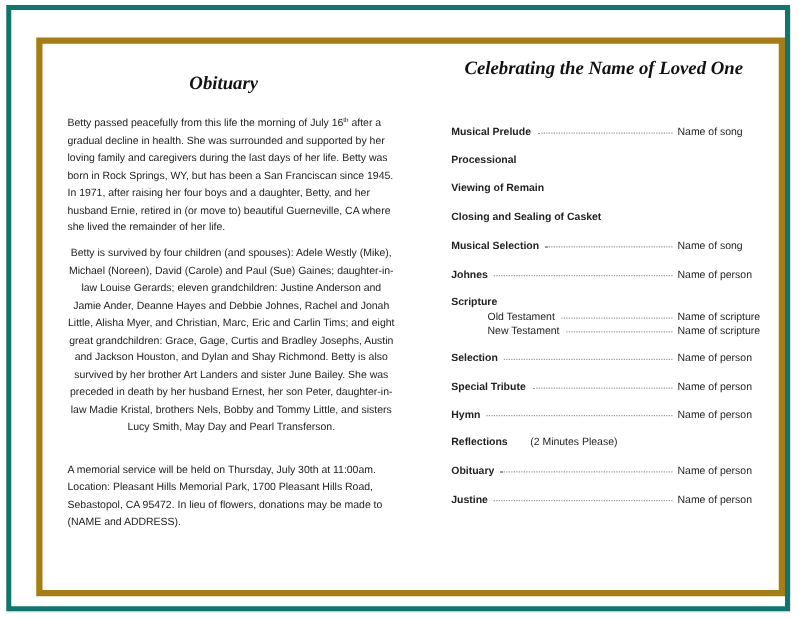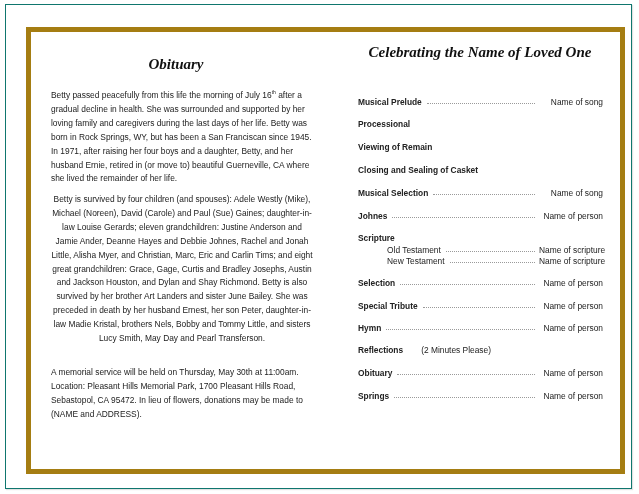--- a/index.html
+++ b/index.html
@@ -1,19 +1,19 @@
 <!DOCTYPE html>
 <html><head>
   <meta charset="utf-8">
   <style>
     html, body { margin: 0; padding: 0; background: #ffffff; }
     body { width: 639px; height: 494px; position: relative; overflow: hidden; }
     .page {
       position: absolute; left: 5px; top: 4px; width: 627px; height: 485px;
-      background: #ffffff; border: 1px solid #0f766e; box-sizing: border-box;
+      background: #ffffff; border: 4px solid #0f766e; box-sizing: border-box;
       box-shadow: 1px 1px 1px #e2e2e2;
     }
     .frame {
       position: absolute; left: 20px; top: 22px; width: 599px; height: 447px;
       border: 5px solid #a57d12; box-sizing: border-box;
     }
     .col { position: absolute; top: 0; }
     .left { left: 45px; width: 260px; }
     .right { left: 352px; width: 245px; }
     .title {
@@ -36,33 +36,33 @@
       font-family: "Liberation Sans", sans-serif; font-size: 8.4px; color: #222;
       display: flex; align-items: baseline; white-space: nowrap;
     }
     .row .lbl { font-weight: bold; }
     .row .lbl.sub { font-weight: normal; padding-left: 29px; text-align: right; }
     .row .note { font-weight: normal; margin-left: 18px; }
     .row .dots {
       flex: 1; margin: 0 4px 0 5px; border-bottom: 1px dotted #9a9a9a;
       height: 0; position: relative; top: -1px;
     }
-    .row .val { font-weight: normal; width: 64px; text-align: right; }
+    .row .val { font-weight: normal; width: 64px; text-align: left; }
   </style>
 </head>
 <body>
 
 <div class="page">
   <div class="frame"></div>
 
   <div class="col left">
     <div class="title">Obituary</div>
     <p class="para p1"><span>Betty passed peacefully from this life the morning of July 16</span><sup>th</sup><span> after a gradual decline in health.  She was surrounded and supported by her loving family and caregivers during the last days of her life.  Betty was born in Rock Springs, WY, but has been a San Franciscan since 1945.  In 1971, after raising her four boys and a daughter, Betty, and her husband Ernie, retired in (or move to) beautiful Guerneville, CA where she lived the remainder of her life.</span></p>
     <p class="para p2">Betty is survived by four children (and spouses): Adele Westly (Mike), Michael (Noreen), David (Carole) and Paul (Sue) Gaines;  daughter-in-law Louise Gerards;  eleven grandchildren: Justine Anderson and Jamie Ander, Deanne Hayes and Debbie Johnes, Rachel and Jonah Little, Alisha Myer, and Christian, Marc, Eric and Carlin Tims;  and eight great grandchildren: Grace, Gage, Curtis and Bradley Josephs, Austin and Jackson Houston, and Dylan and Shay Richmond. Betty is also survived by her brother Art Landers and sister June Bailey.  She was preceded in death by her husband Ernest, her son Peter, daughter-in-law Madie Kristal, brothers Nels, Bobby and Tommy Little, and sisters Lucy Smith, May Day and Pearl Transferson.</p>
-    <p class="para p3">A memorial service will be held on Thursday, May 30th at 11:00am.  Location:  Pleasant Hills Memorial Park, 1700 Pleasant Hills Road, Sebastopol, CA 95472.  In lieu of flowers, donations may be made to (NAME and ADDRESS).</p>
+    <p class="para p3">A memorial service will be held on Thursday, July 30th at 11:00am.  Location:  Pleasant Hills Memorial Park, 1700 Pleasant Hills Road, Sebastopol, CA 95472.  In lieu of flowers, donations may be made to (NAME and ADDRESS).</p>
   </div>
 
   <div class="col right">
     <div class="title">Celebrating the Name of Loved One</div>
 
     <div class="row" style="top:92px">
       <span class="lbl">Musical Prelude</span>
       <span class="dots"></span>
       <span class="val">Name of song</span>
     </div>
@@ -116,18 +116,18 @@
     <div class="row" style="top:340px">
       <span class="lbl">Reflections</span>
       <span class="note">(2 Minutes Please)</span>
     </div>
     <div class="row" style="top:363px">
       <span class="lbl">Obituary</span>
       <span class="dots"></span>
       <span class="val">Name of person</span>
     </div>
     <div class="row" style="top:386px">
-      <span class="lbl">Springs</span>
+      <span class="lbl">Justine</span>
       <span class="dots"></span>
       <span class="val">Name of person</span>
     </div>
   </div>
 </div>
 
 </body></html>

